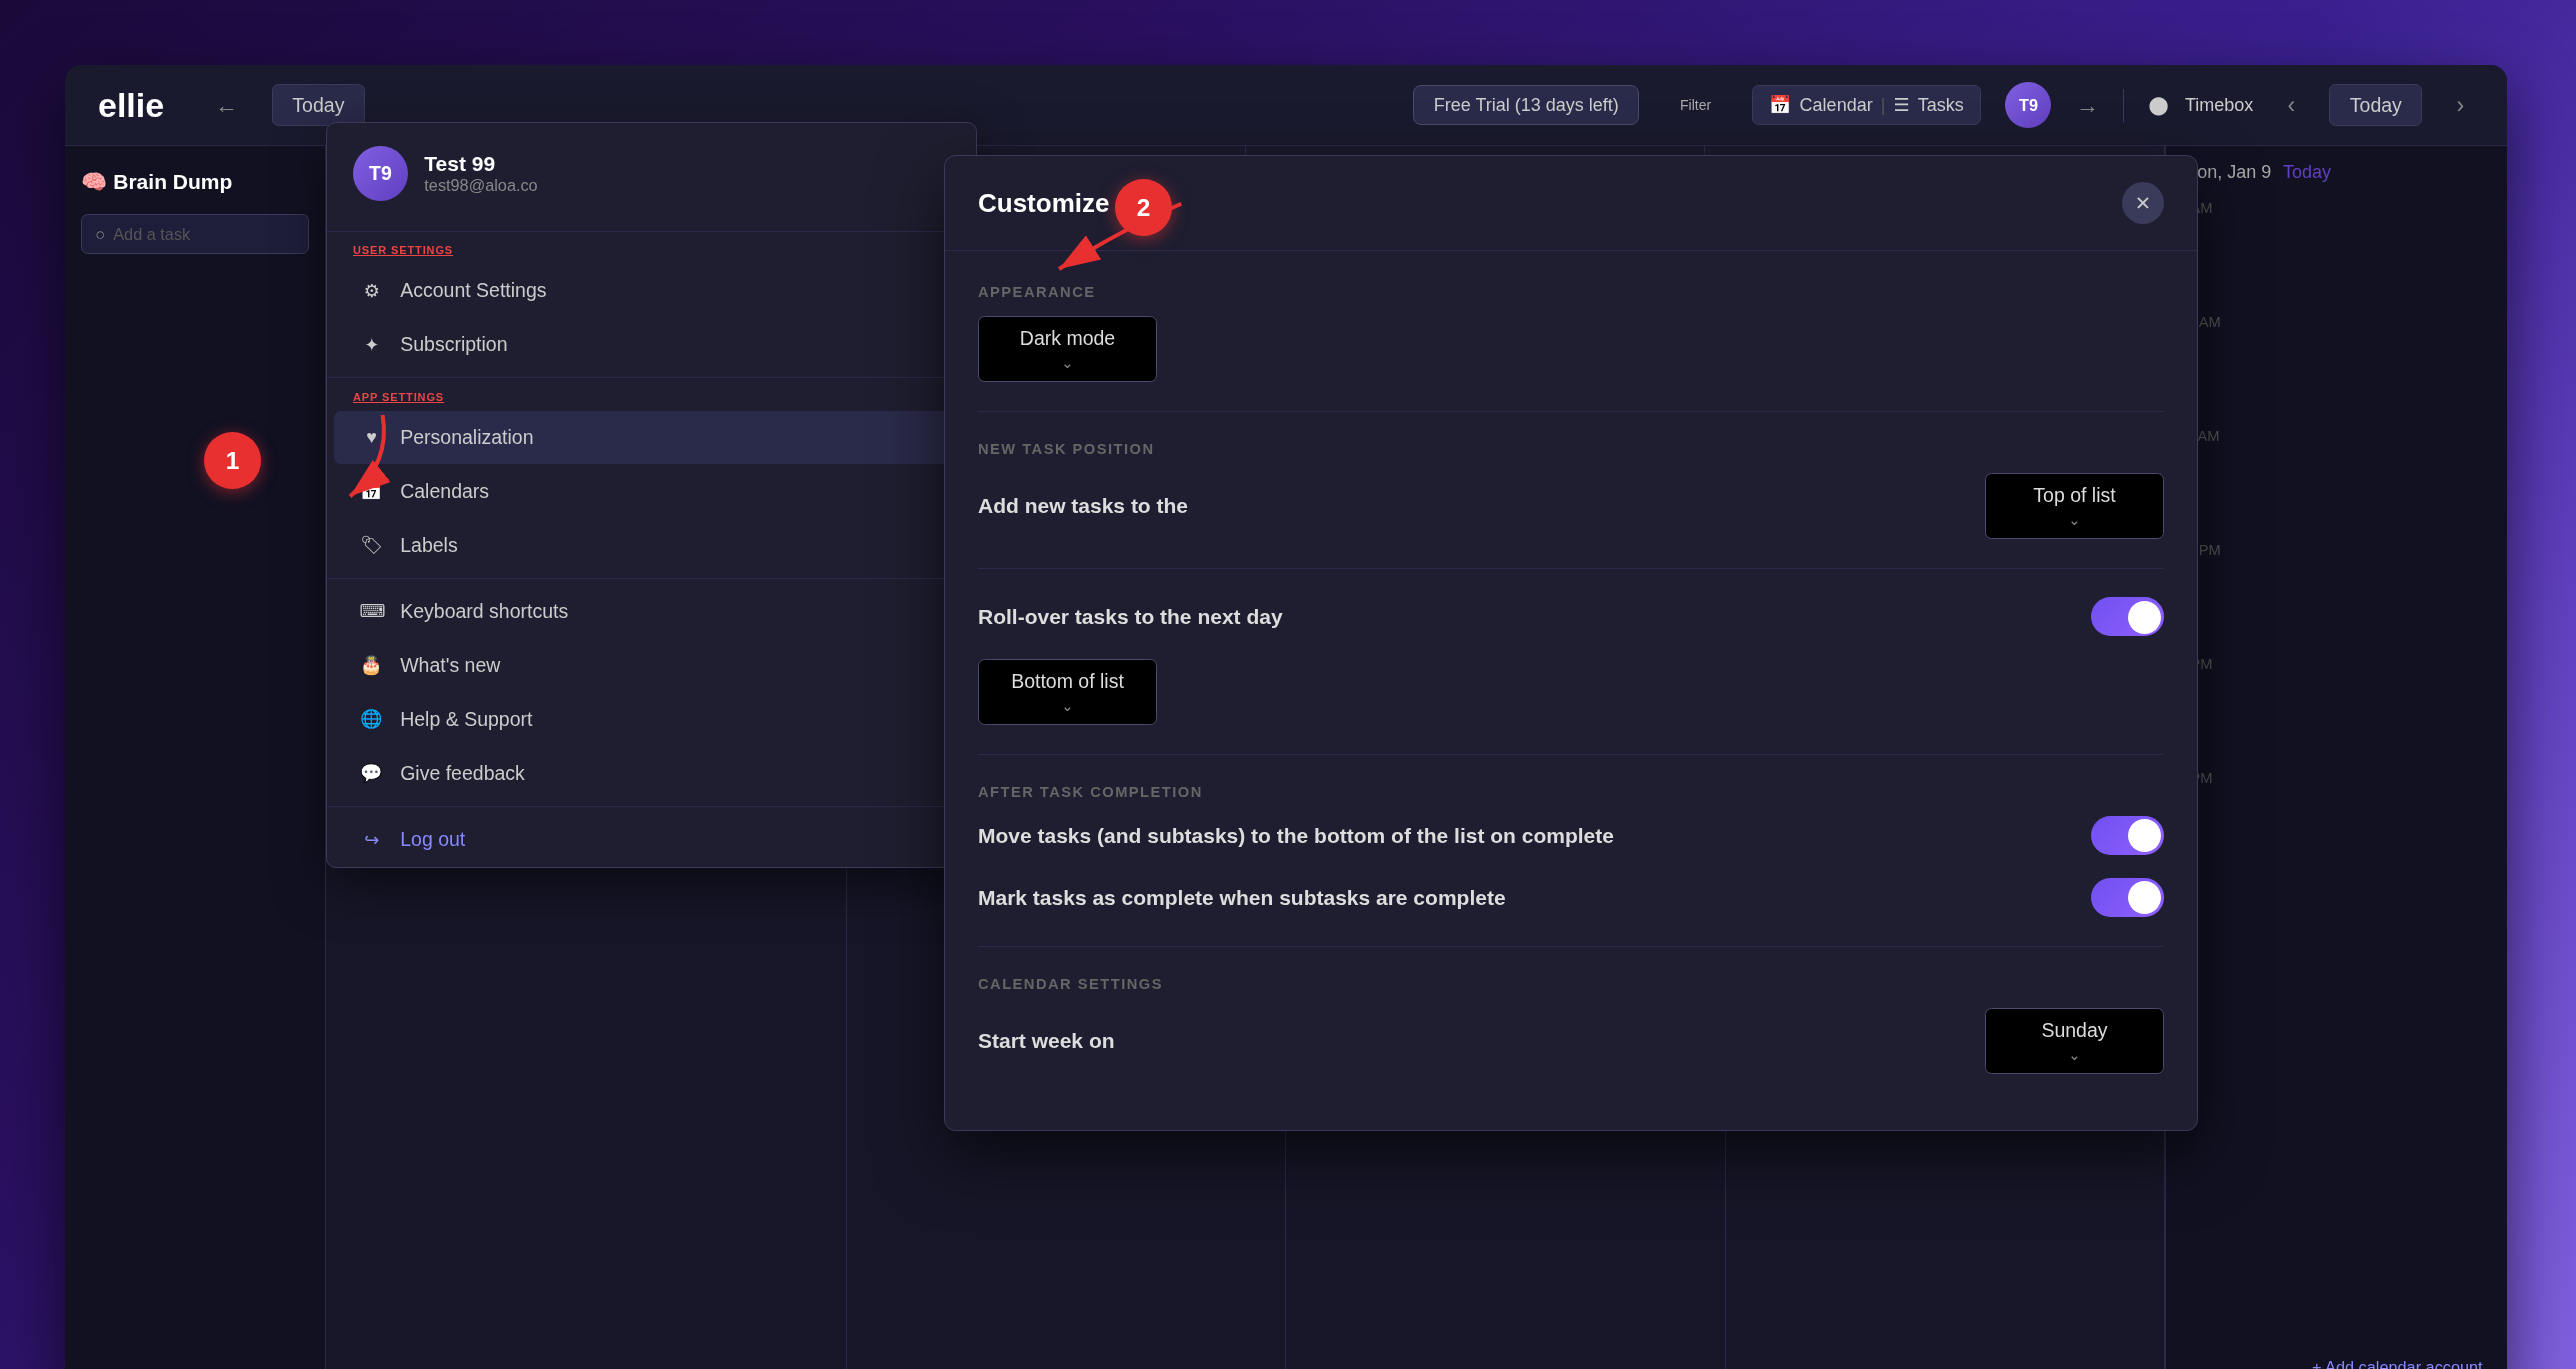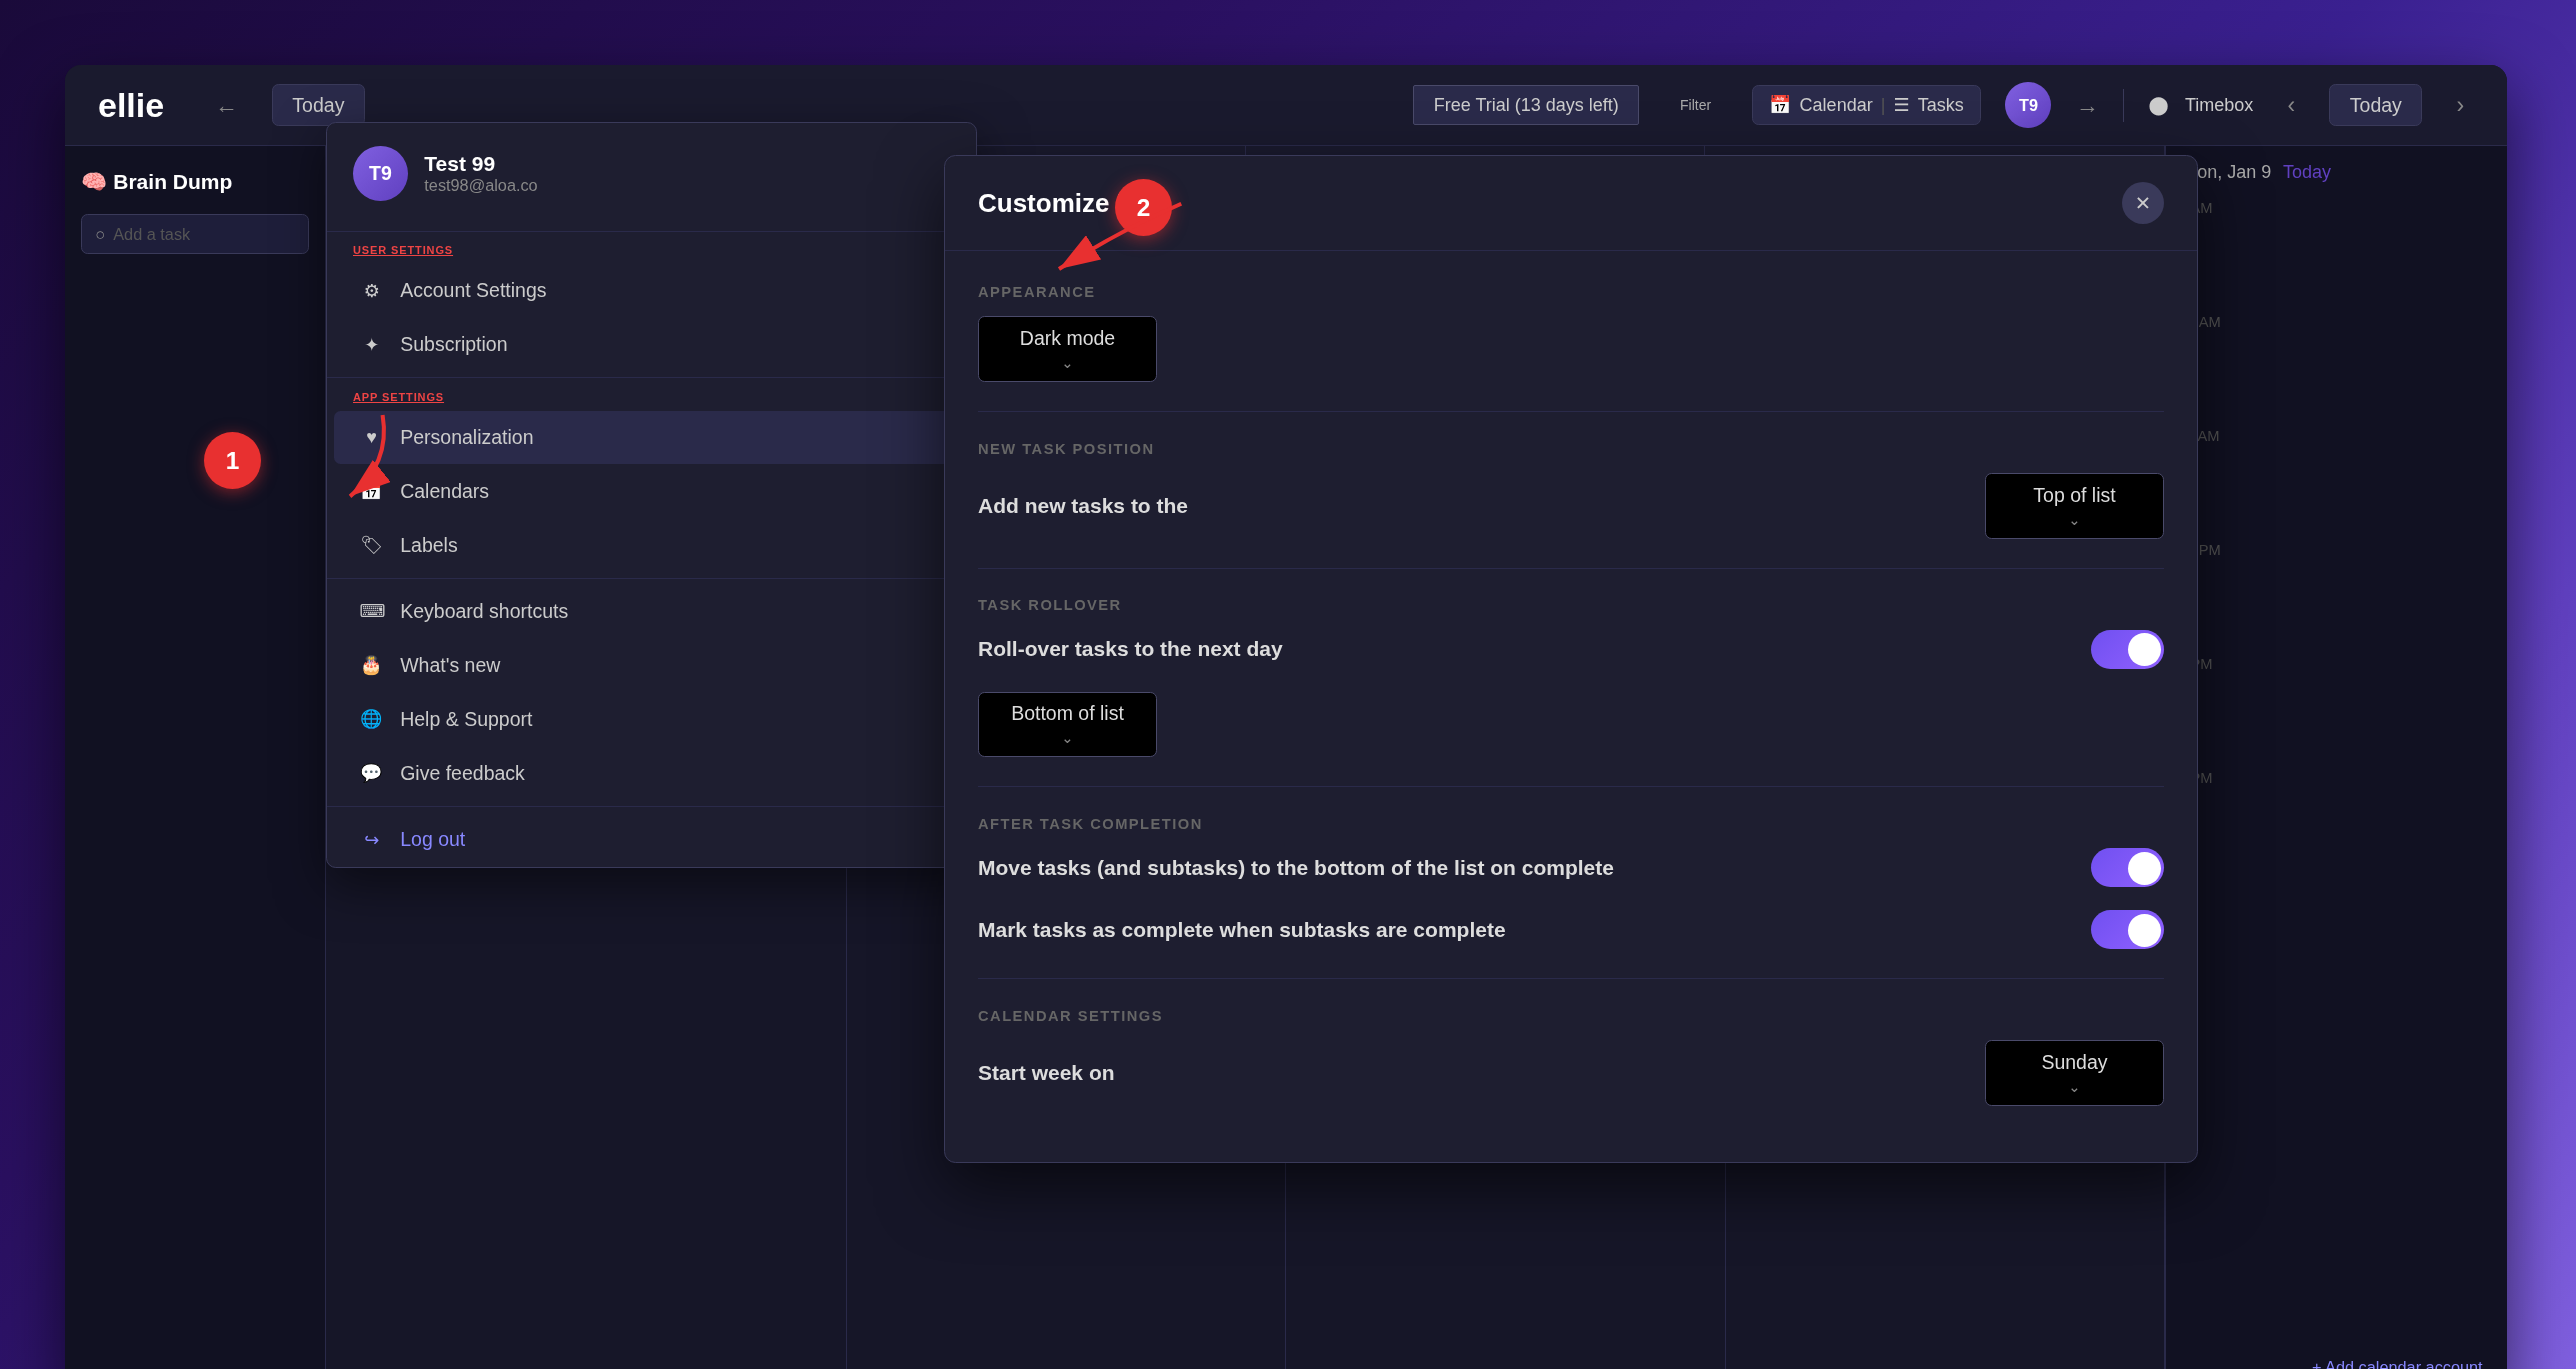--- a/index.html
+++ b/index.html
@@ -67,21 +67,21 @@
     }
 
     .spacer { flex: 1; }
 
     .free-trial-btn {
       background: #2a2a4a;
       border: 0.8px solid #4a4a6a;
       color: #ccc;
       font-size: 18px;
       padding: 8.1px 19.5px;
-      border-radius: 2px;
+      border-radius: 8px;
       cursor: pointer;
     }
 
     .filter-btn {
       background: transparent;
       border: none;
       color: #aaa;
       font-size: 14px;
       cursor: pointer;
       padding: 8.1px 16.3px;
@@ -727,21 +727,20 @@
       <div class="setting-row">
         <span class="setting-label">Add new tasks to the</span>
         <div class="dropdown-select">
           <span>Top of list</span>
           <span class="dropdown-arrow"> ⌄</span>
         </div>
       </div>
 
       <div class="section-divider"></div>
 
-      <div class="section-label">TASK ROLLOVER</div>
       <div class="setting-row">
         <span class="setting-label">Roll-over tasks to the next day</span>
         <div class="toggle-switch on">
           <div class="toggle-knob"></div>
         </div>
       </div>
       <div class="setting-row">
         <div class="dropdown-select">
           <span>Bottom of list</span>
           <span class="dropdown-arrow"> ⌄</span>

